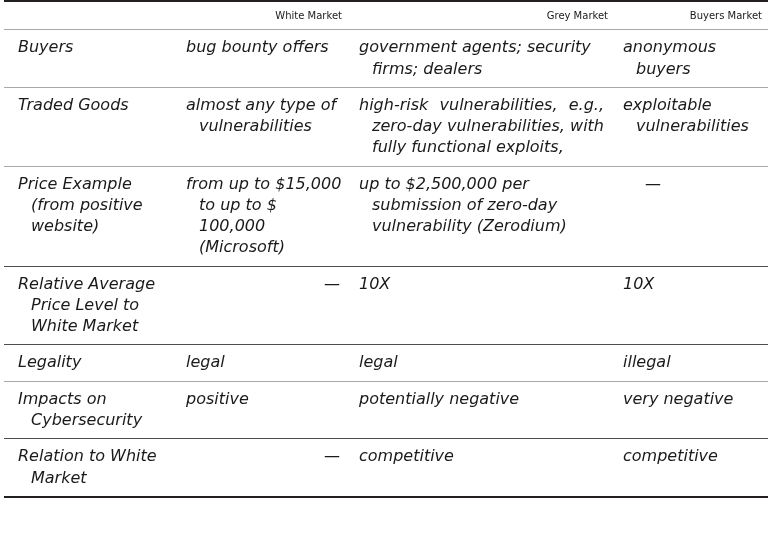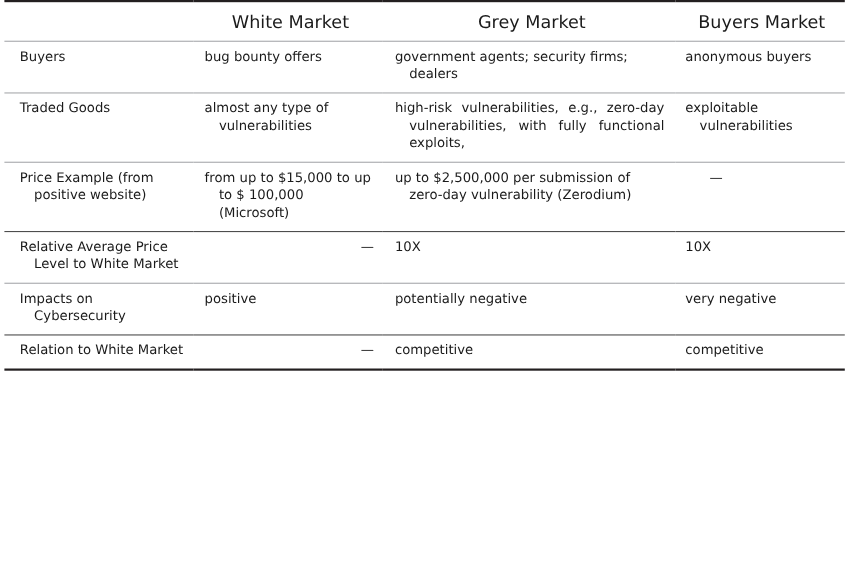--- a/index.html
+++ b/index.html
@@ -28,34 +28,35 @@
     font-size: 12.6px;
     line-height: 1.33;
   }
   col.c-label  { width: 172px; }
   col.c-white  { width: 172px; }
   col.c-grey   { width: 266px; }
   col.c-black  { width: 154px; }
 
   thead th {
     font-weight: normal;
-    text-align: center;
+    text-align: right;
     vertical-align: top;
     padding: 7px 6px 7px 0;
-    font-size: 16px;
+    font-size: 10px;
   }
   thead th.h-label { padding-left: 14px; }
   thead th.h-white { padding-left: 10px; }
   thead th.h-grey  { padding-left: 11px; }
   thead th.h-black { padding-left: 9px; }
 
   tbody td {
     vertical-align: top;
     padding: 6px 6px 8px 0;
-    font-size: 12px;
+    font-size: 16px;
+    font-style: italic;
   }
   td.cell-label {
     padding-left: 14px;
     text-indent: 0;
   }
   td.cell-white { padding-left: 10px; }
   td.cell-grey  { padding-left: 11px; padding-right: 10px; }
   td.cell-black { padding-left: 9px; }
 
   
@@ -162,20 +163,34 @@
             <div class="para dash dashglyph">—</div>
           </td>
         <td class="cell-grey">
             <div class="para">10X</div>
           </td>
         <td class="cell-black">
             <div class="para">10X</div>
           </td>
       </tr>
 
+      <tr class="rule-med-top">
+        <td class="cell-label">
+            <div class="para">Legality</div>
+          </td>
+        <td class="cell-white">
+            <div class="para">legal</div>
+          </td>
+        <td class="cell-grey">
+            <div class="para">legal</div>
+          </td>
+        <td class="cell-black">
+            <div class="para">illegal</div>
+          </td>
+      </tr>
 
       <tr class="rule-thin-top">
         <td class="cell-label">
             <div class="para">Impacts on Cybersecurity</div>
           </td>
         <td class="cell-white">
             <div class="para">positive</div>
           </td>
         <td class="cell-grey">
             <div class="para">potentially negative</div>

